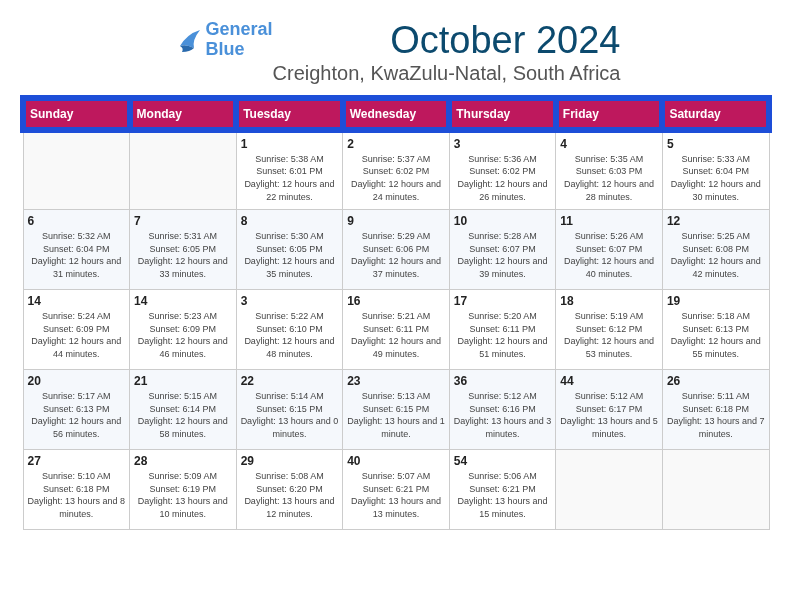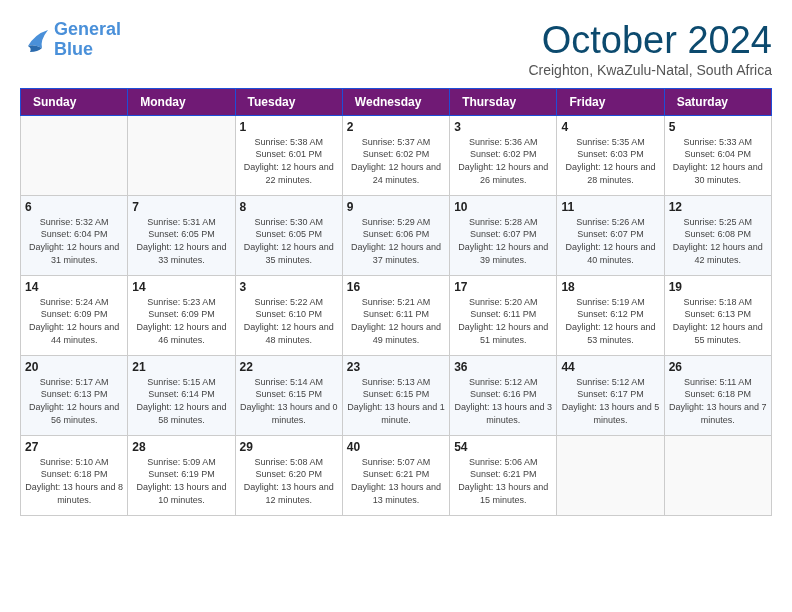--- a/index.html
+++ b/index.html
@@ -5,21 +5,21 @@
     * { box-sizing: border-box; margin: 0; padding: 0; }
     body {
       font-family: Arial, sans-serif;
       background: #fff;
       width: 792px;
       min-height: 612px;
       padding: 20px;
     }
     .header {
       display: flex;
-      justify-content: space-between;
+      justify-content: center;
       align-items: flex-start;
       margin-bottom: 10px;
     }
     .logo {
       display: flex;
       align-items: center;
       gap: 4px;
     }
     .logo-text {
       font-size: 18px;
@@ -37,36 +37,36 @@
     .title-block {
       text-align: right;
     }
     .month-title {
       font-size: 38px;
       font-weight: normal;
       color: #0c4a6e;
       line-height: 1.1;
     }
     .subtitle {
-      font-size: 14px;
+      font-size: 20px;
       color: #555;
     }
     table {
       width: 100%;
       border-collapse: collapse;
       table-layout: fixed;
     }
     thead tr th {
-      background-color: #701a75;
+      background-color: #be185d;
       color: #fff;
       font-size: 12px;
       font-weight: bold;
-      padding: 6px 12px;
+      padding: 6px 4px;
       text-align: left;
-      border: 1px solid #1d4ed8;
+      border: 6px solid #1d4ed8;
     }
     tbody tr td {
       border: 1px solid #ccc;
       vertical-align: top;
       padding: 4px;
       font-size: 9.5px;
       color: #333;
       height: 80px;
       background: #fff;
     }

